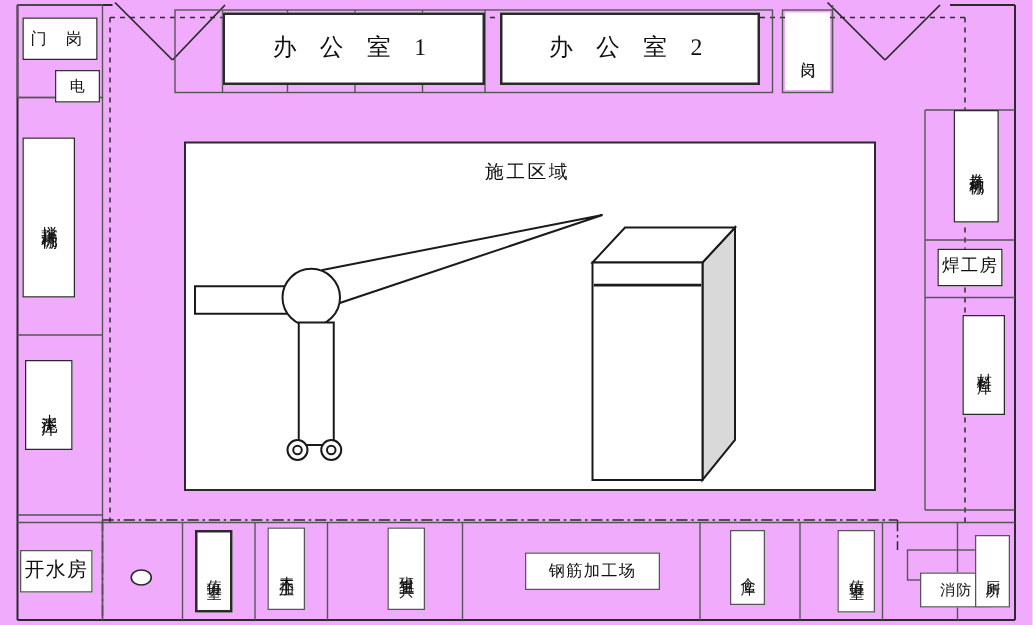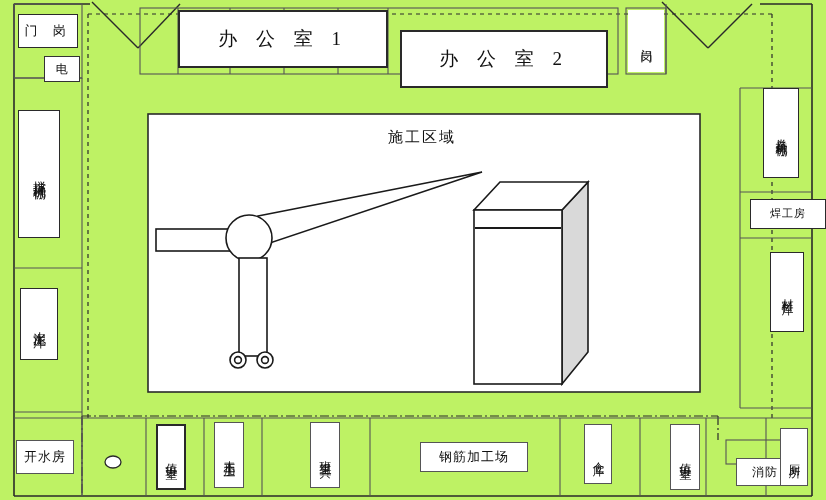--- a/index.html
+++ b/index.html
@@ -7,21 +7,21 @@
     padding: 0;
     background: #ffffff;
   }
   body {
     font-family: "Liberation Serif", "DejaVu Serif", serif;
   }
   #canvas {
     position: relative;
     width: 826px;
     height: 500px;
-    background: #bef264;
+    background: #f0abfc;
     overflow: hidden;
   }
   svg.layer {
     position: absolute;
     left: 0;
     top: 0;
     width: 826px;
     height: 500px;
   }
   
@@ -175,35 +175,35 @@
 
     <ellipse cx="113" cy="462" rx="8" ry="6" fill="#ffffff" stroke="#2a2a2a" stroke-width="1.3"></ellipse>
 
     <line x1="413" y1="152" x2="482" y2="176" stroke="#2a2a2a" stroke-width="1.1" opacity="0"></line>
   </svg>
 
   <div class="lbl wide" style="left:18px; top:14px; width:60px; height:34px; font-size:13px;">门 岗</div>
 
   <div class="lbl wide" style="left:178px; top:10px; width:210px; height:58px; border-width:2px; font-size:19px; letter-spacing:7px;text-align:center;">办 公 室 1</div>
 
-  <div class="lbl wide" style="left:400px; top:10px; width:208px; height:58px; border-width:2px; font-size:19px; letter-spacing:7px;margin-top:20px;">办 公 室 2</div>
+  <div class="lbl wide" style="left:400px; top:10px; width:208px; height:58px; border-width:2px; font-size:19px; letter-spacing:7px;">办 公 室 2</div>
 
   <div class="lbl vert" style="left:628px; top:10px; width:36px; height:62px; border:none; font-size:12px;">门岗</div>
 
   <div class="lbl thin" style="left:44px; top:56px; width:36px; height:26px; font-size:12px; border-color:#333;">电</div>
 
   <div class="lbl vert" style="left:18px; top:110px; width:42px; height:128px; font-size:13px;">搅拌机棚</div>
 
   <div class="lbl vert" style="left:20px; top:288px; width:38px; height:72px; font-size:13px;">水泥库</div>
 
-  <div class="lbl thin" style="left:16px; top:440px; width:58px; height:34px; font-size:13px; letter-spacing:1px;">开水房</div>
+  <div class="lbl thin" style="left:16px; top:440px; width:58px; height:34px; font-size:16px; letter-spacing:1px;">开水房</div>
 
   <div class="lbl vert" style="left:763px; top:88px; width:36px; height:90px; font-size:12px;">卷扬机棚</div>
 
-  <div class="lbl" style="left:750px; top:199px; width:76px; height:30px; font-size:11px; letter-spacing:1px;text-align:right;">焊工房</div>
+  <div class="lbl" style="left:750px; top:199px; width:52px; height:30px; font-size:14px; letter-spacing:1px;text-align:right;">焊工房</div>
 
   <div class="lbl vert" style="left:770px; top:252px; width:34px; height:80px; font-size:12px;">材料库</div>
 
   <div class="plain-text" style="left:388px; top:128px; font-size:15px;">施工区域</div>
 
   <div class="lbl vert" style="left:156px; top:424px; width:30px; height:66px; font-size:12px; border-width:2px;">值班室</div>
 
   <div class="lbl vert thin" style="left:214px; top:422px; width:30px; height:66px; font-size:12px;">木工加工</div>
 
   <div class="lbl vert thin" style="left:310px; top:422px; width:30px; height:66px; font-size:12px;">班组工具</div>

